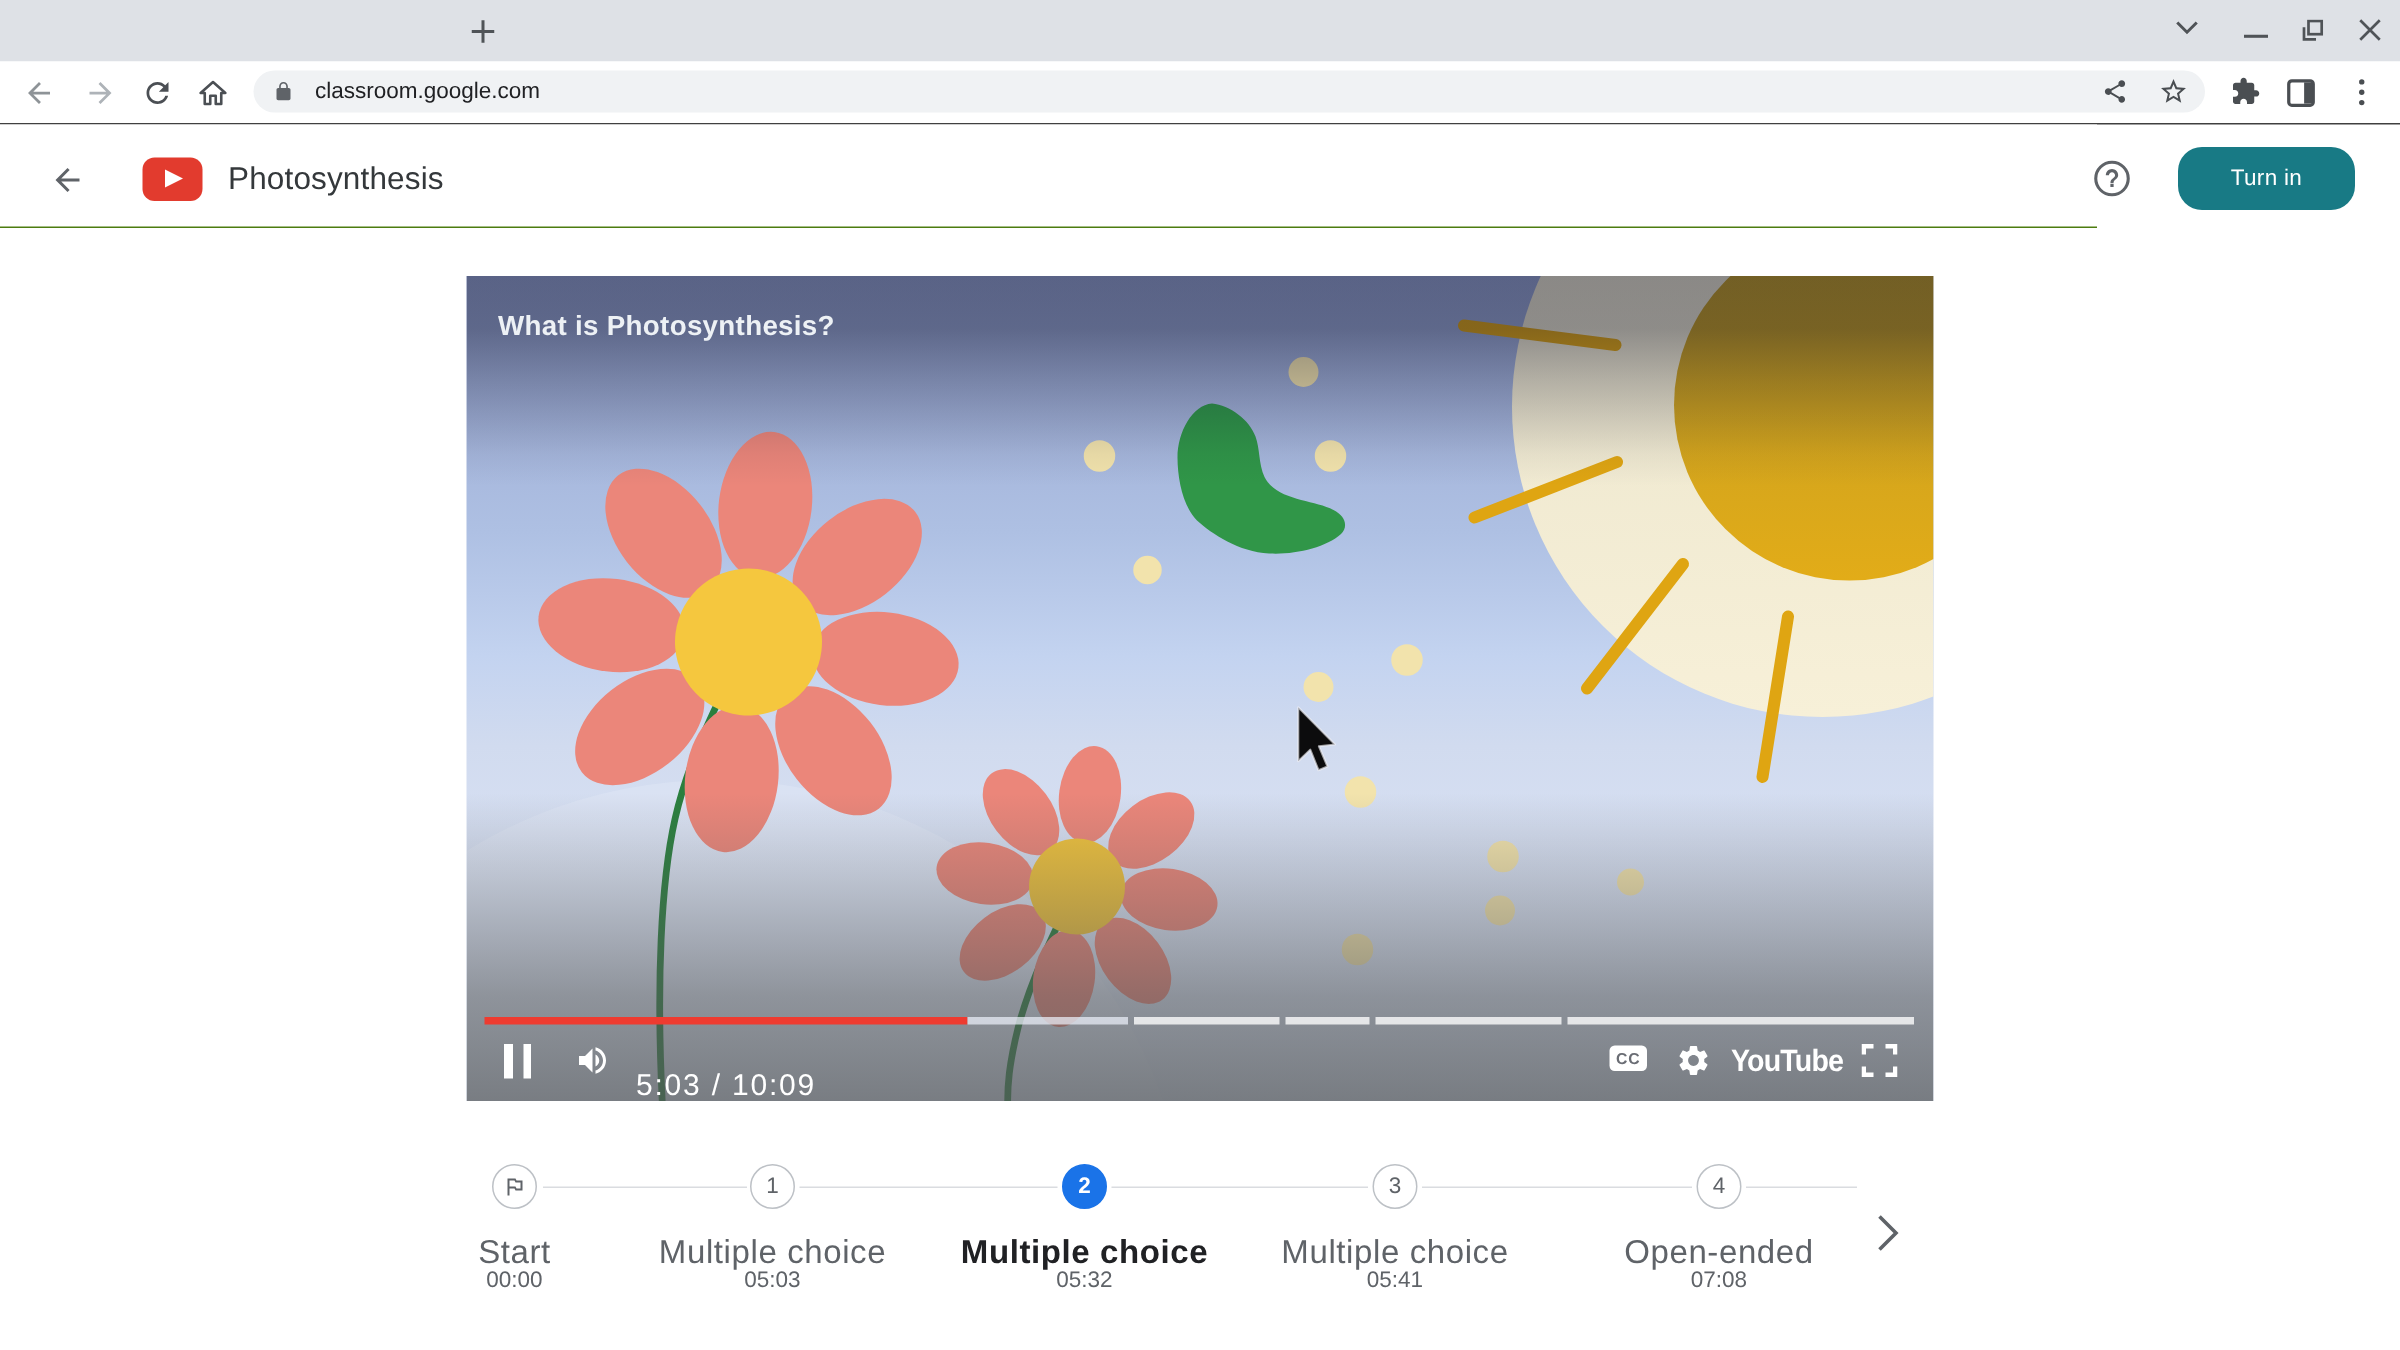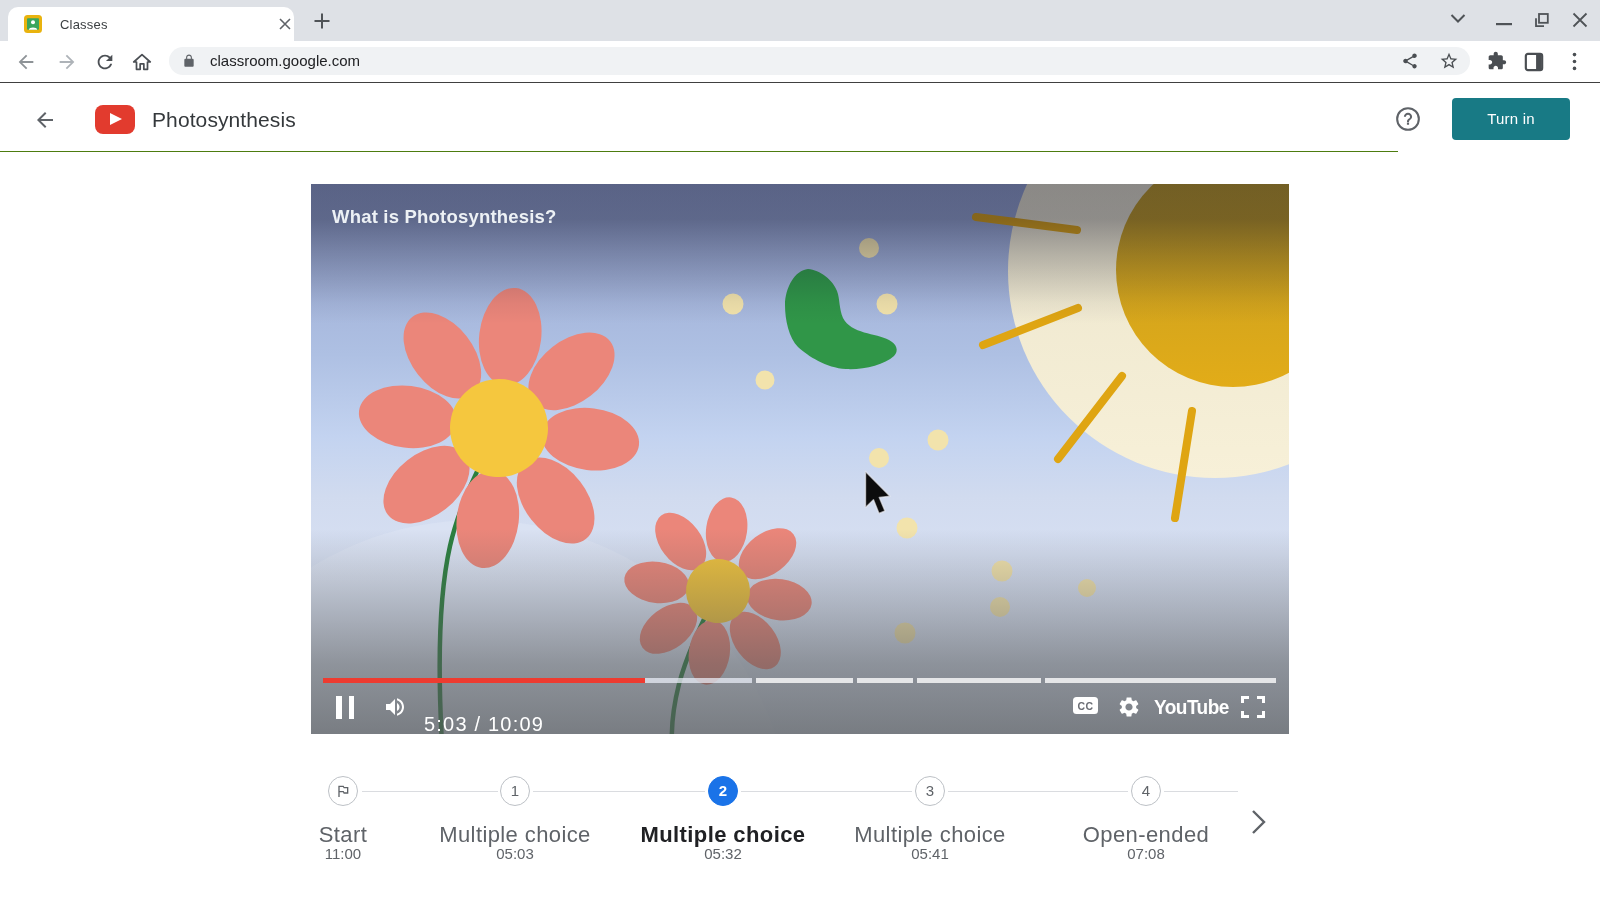--- a/index.html
+++ b/index.html
@@ -15,21 +15,21 @@
   
   #toolbar { position:absolute; left:0; top:41px; width:1600px; height:42px; background:#fff; border-bottom:1px solid #404040; }
   #pill { position:absolute; left:169px; top:6px; width:1301px; height:28px; border-radius:14px; background:#F0F2F4; }
   #url { position:absolute; left:41px; top:5px; font-size:15px; color:#202124; }
 
   
   #header { position:absolute; left:0; top:83px; width:1398px; height:69px; background:#fff; border-bottom:1px solid #4d7c0f;padding-left:48px; }
   #ytlogo { position:absolute; left:95px; top:22px; width:40px; height:29px; background:#E23B2E; border-radius:8px; }
   #ytlogo:after { content:""; position:absolute; left:15px; top:8px; border-left:12px solid #fff; border-top:6.5px solid transparent; border-bottom:6.5px solid transparent; }
   #htitle { position:absolute; left:152px; top:25px; font-size:21px; color:#34383B; letter-spacing:.1px; }
-  #turnin { position:absolute; left:1452px; top:15px; width:118px; height:42px; background:#187A85; border-radius:4px; color:#fff; font-size:15px; text-align:center; line-height:42px; letter-spacing:.2px; }
+  #turnin { position:absolute; left:1452px; top:15px; width:118px; height:42px; background:#187A85; border-radius:16px; color:#fff; font-size:15px; text-align:center; line-height:42px; letter-spacing:.2px; }
 
   
   #video { position:absolute; left:311px; top:184px; width:978px; height:550px; overflow:hidden; background:linear-gradient(180deg,#96A3CD 0%,#AEC0E3 31%,#C3D3F0 46%,#D1DBEF 57%,#D6DFF2 67%,#DCE4F5 100%); }
   #vtoptint { position:absolute; left:0; top:0; width:978px; height:140px; background:linear-gradient(180deg, rgba(10,14,40,.43) 0%, rgba(10,14,40,.42) 25%, rgba(10,14,40,.26) 50%, rgba(10,14,40,.05) 85%, rgba(10,14,40,0) 100%); }
   #vbottint { position:absolute; left:0; top:345px; width:978px; height:205px; background:linear-gradient(180deg, rgba(85,88,90,0) 0%, rgba(85,88,90,.37) 42%, rgba(85,88,90,.58) 66%, rgba(85,88,90,.66) 83%, rgba(85,88,90,.74) 100%); }
 
   
   .seg { position:absolute; top:494px; height:5px; background:rgba(255,255,255,.78); }
   #segred { position:absolute; left:12px; top:494px; width:322px; height:5px; background:#EE3B30; }
 
@@ -40,32 +40,20 @@
   .stepcirc { position:absolute; top:776px; width:30px; height:30px; border-radius:50%; border:1px solid #BDC1C6; background:#fff; color:#5F6368; font-size:15px; text-align:center; line-height:28px; }
   .steplab { position:absolute; top:822px; font-size:22px; letter-spacing:.4px; color:#5F6368; text-align:center; width:220px; }
   .steptime { position:absolute; top:845px; font-size:15px; color:#5F6368; text-align:center; width:220px; }
   .stepline { position:absolute; top:791px; height:1px; background:#DADCE0; }
 </style>
 </head>
 <body>
 <div id="page">
 
   <div id="tabstrip">
-    <div id="tab">
-      <svg class="abs" style="left:16px;top:8px" width="18" height="18" viewBox="0 0 18 18">
-        <rect x="0" y="0" width="18" height="18" rx="3.5" fill="#E9B30E"></rect>
-        <rect x="3" y="3.2" width="12" height="11.6" rx="1" fill="#3BA55D"></rect>
-        <circle cx="9" cy="7.2" r="2" fill="#fff"></circle>
-        <path d="M4.8 14.8 C4.8 11.8 13.2 11.8 13.2 14.8 Z" fill="#fff"></path>
-      </svg>
-      <div id="tabtitle">Classes</div>
-      <svg class="abs" style="left:270px;top:10px" width="14" height="14" viewBox="0 0 14 14">
-          <path d="M2 2 L12 12 M12 2 L2 12" stroke="#5F6368" stroke-width="1.6"></path>
-        </svg>
-    </div>
     <svg class="abs" style="left:313px;top:12px" width="18" height="18" viewBox="0 0 18 18">
         <path d="M9 1.5 V16.5 M1.5 9 H16.5" stroke="#4F5357" stroke-width="2"></path>
       </svg>
     <svg class="abs" style="left:1450px;top:13px" width="16" height="11" viewBox="0 0 16 11">
         <path d="M1.5 2 L8 8.5 L14.5 2" stroke="#4F5357" stroke-width="2" fill="none"></path>
       </svg>
     <svg class="abs" style="left:1496px;top:23px" width="16" height="3" viewBox="0 0 16 3">
         <rect x="0" y="0" width="16" height="2.2" fill="#4F5357"></rect>
       </svg>
     <svg class="abs" style="left:1534px;top:13px" width="15" height="15" viewBox="0 0 15 15">
@@ -248,21 +236,21 @@
       <svg style="margin-top:6px" width="16" height="16" viewBox="0 0 24 24">
           <path d="M14,6l-1-2H5v17h2v-7h5l1,2h7V6H14z M18,14h-4l-1-2H7V6h5l1,2h5V14z" fill="#5F6368"></path>
         </svg>
     </div>
     <div class="stepcirc" style="left:500px">1</div>
     <div class="stepcirc" style="left:708px;background:#1A73E8;border-color:#1A73E8;color:#fff;font-weight:bold">2</div>
     <div class="stepcirc" style="left:915px">3</div>
     <div class="stepcirc" style="left:1131px">4</div>
 
     <div class="steplab" style="left:233px">Start</div>
-    <div class="steptime" style="left:233px">11:00</div>
+    <div class="steptime" style="left:233px">00:00</div>
     <div class="steplab" style="left:405px">Multiple choice</div>
     <div class="steptime" style="left:405px">05:03</div>
     <div class="steplab" style="left:613px;color:#202124;font-weight:bold">Multiple choice</div>
     <div class="steptime" style="left:613px">05:32</div>
     <div class="steplab" style="left:820px">Multiple choice</div>
     <div class="steptime" style="left:820px">05:41</div>
     <div class="steplab" style="left:1036px">Open-ended</div>
     <div class="steptime" style="left:1036px">07:08</div>
 
     <svg class="abs" style="left:1248px;top:808px" width="20" height="28" viewBox="0 0 20 28">

